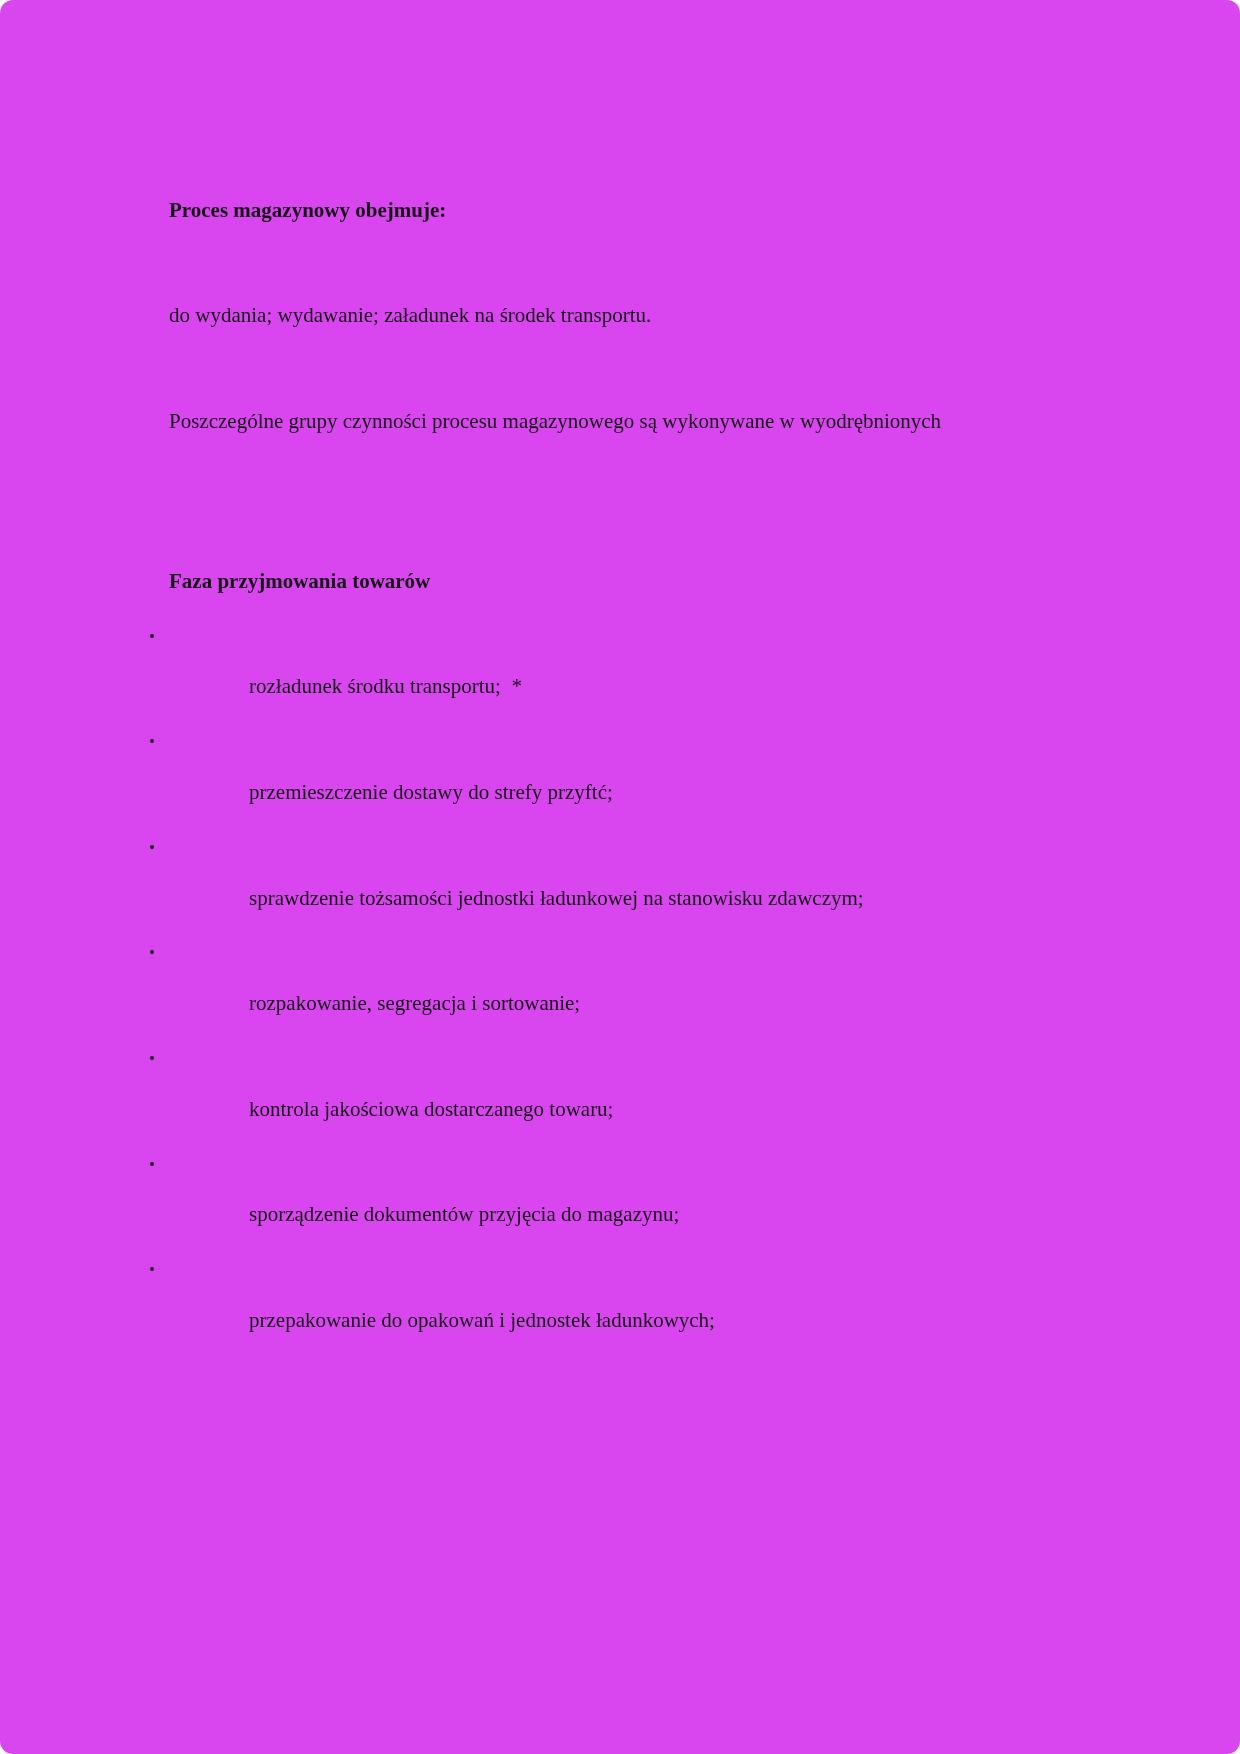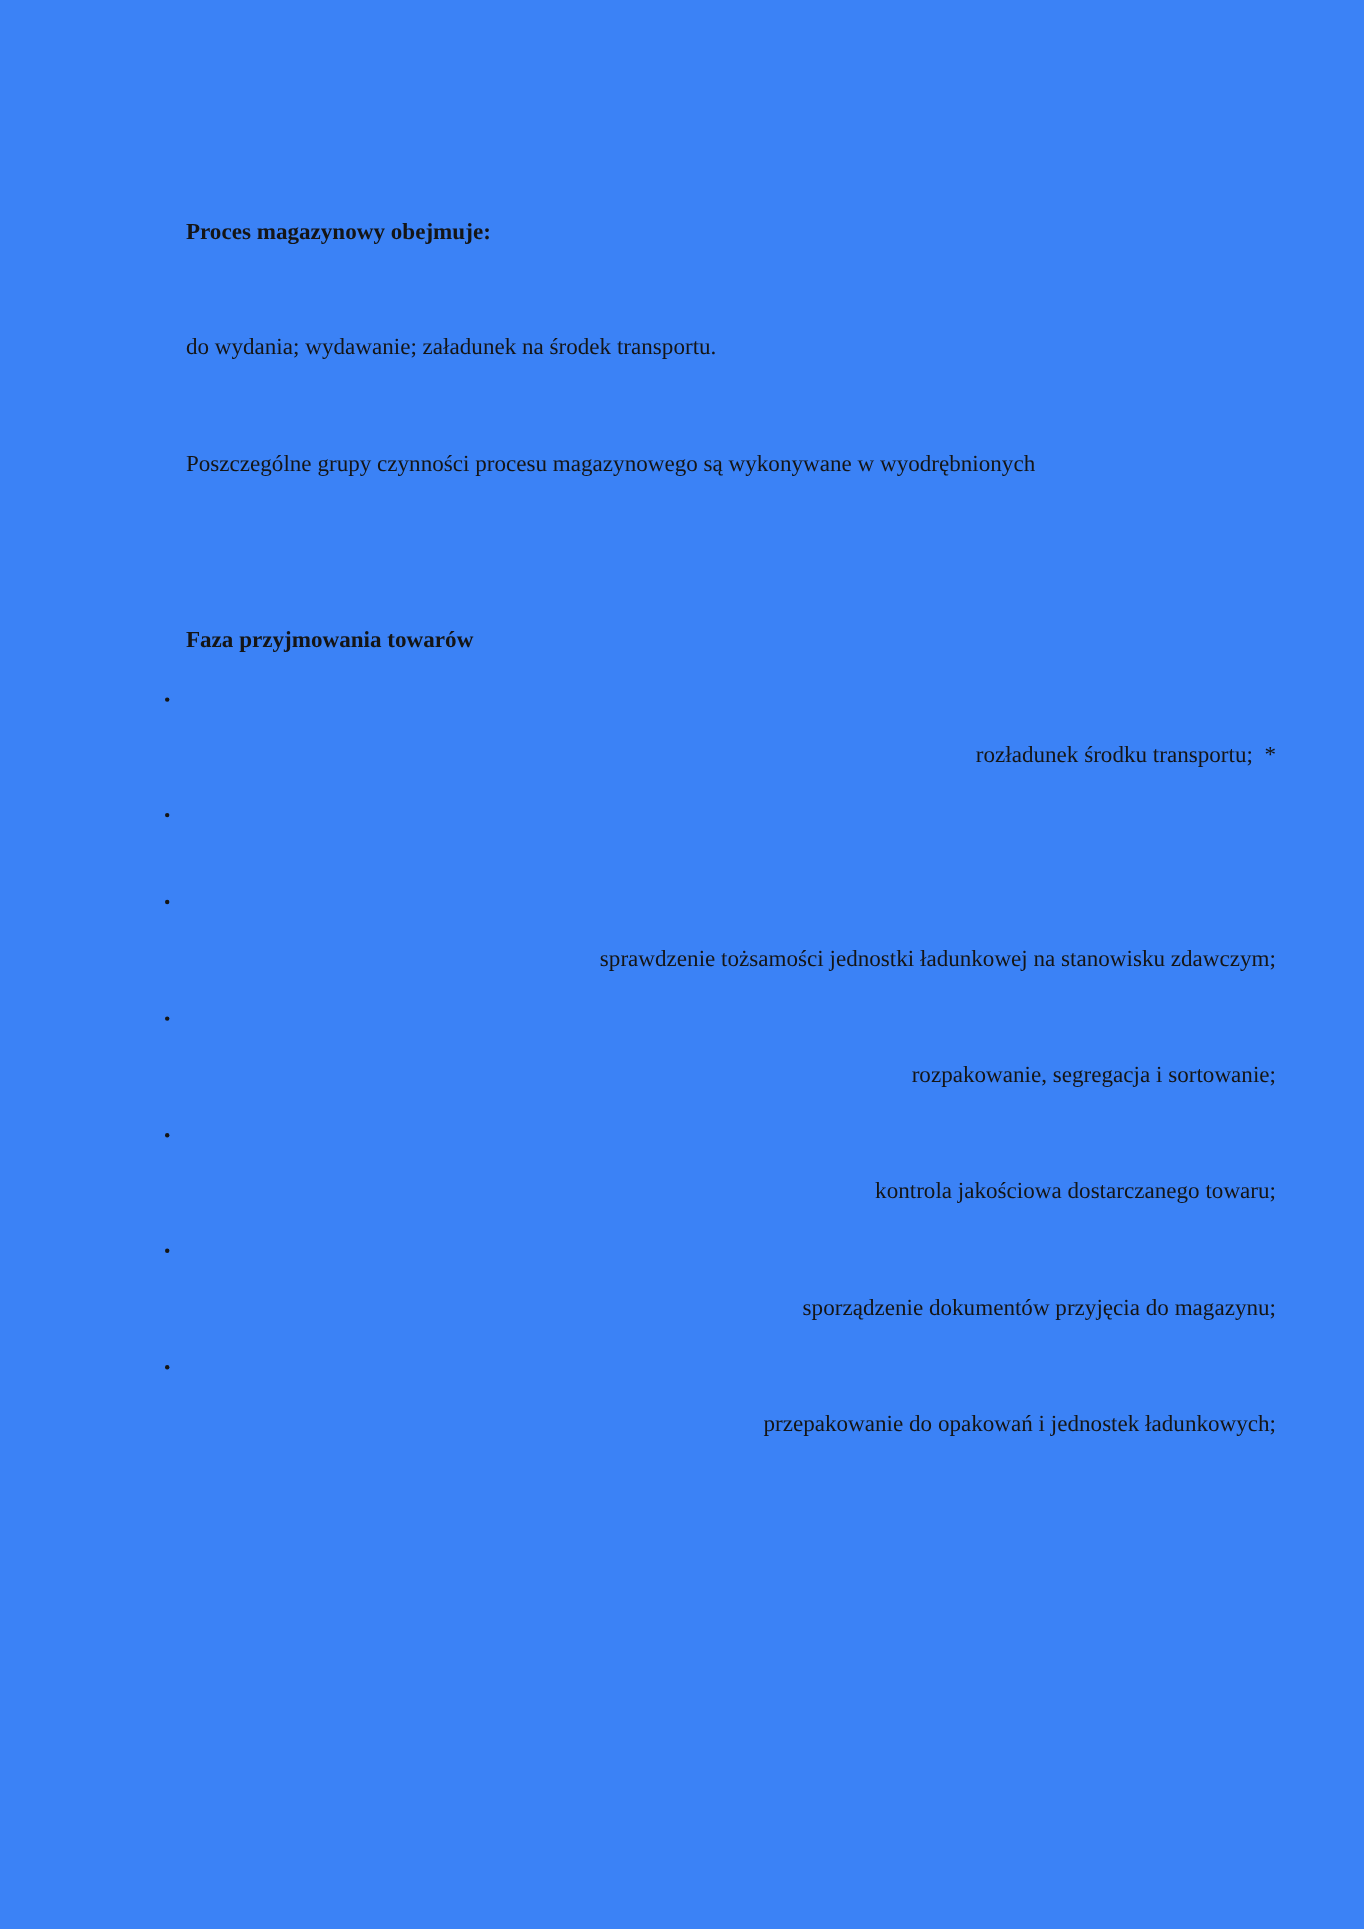--- a/index.html
+++ b/index.html
@@ -13,36 +13,36 @@
     position: relative;
     font-family: "Liberation Serif", "DejaVu Serif", serif;
     font-size: 21px;
     line-height: 26.4px;
     color: #151515;
     overflow: hidden;
   }
   .page {
     width: 1240px;
     height: 1754px;
-    background: #3b82f6;
+    background: #d946ef;
+    border-radius: 13px;
   }
   .content {
     padding: 144px 80px 0 148px;
   }
   .line {
     white-space: pre;
     position: relative;
     min-height: 26.4px;
   }
   .line.bold {
     font-weight: bold;
   }
   .line.bullet {
     padding-left: 80px;
-    text-align: right;
   }
   .bullet-dot {
     position: absolute;
     left: 2px;
     top: 13px;
     width: 4px;
     height: 4px;
     background: #151515;
     border-radius: 50%;
   }
@@ -75,20 +75,21 @@
       <div class="line bold">
     
     <span class="line-text">Faza przyjmowania towarów</span>
   </div>
       <div class="line bullet">
     <span class="bullet-dot"></span>
     <span class="line-text">rozładunek środku transportu;  *</span>
   </div>
       <div class="line bullet">
     <span class="bullet-dot"></span>
+    <span class="line-text">przemieszczenie dostawy do strefy przyftć;</span>
   </div>
       <div class="line bullet">
     <span class="bullet-dot"></span>
     <span class="line-text">sprawdzenie tożsamości jednostki ładunkowej na stanowisku zdawczym;</span>
   </div>
       <div class="line bullet">
     <span class="bullet-dot"></span>
     <span class="line-text">rozpakowanie, segregacja i sortowanie;</span>
   </div>
       <div class="line bullet">

